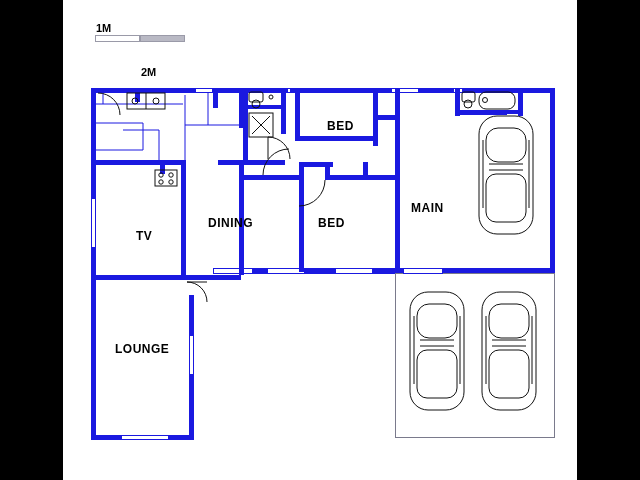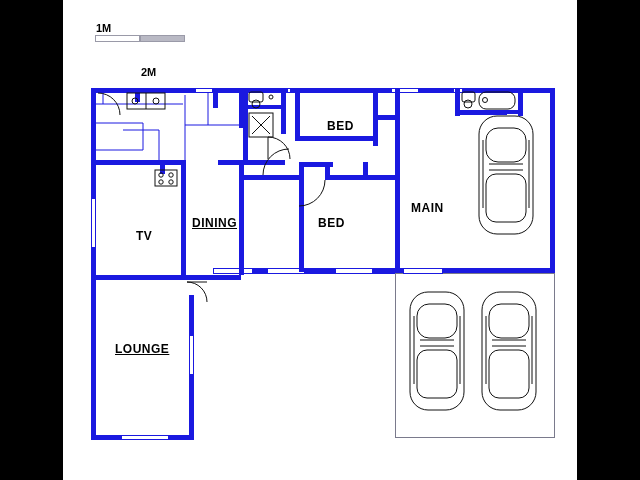--- a/index.html
+++ b/index.html
@@ -146,23 +146,23 @@
         <path d="M262 180 A26 26 0 0 1 236 206" stroke="#111"></path>
         <path d="M124 282 A20 20 0 0 1 144 302"></path>
         <line x1="124" y1="282" x2="144" y2="282"></line>
         <path d="M35 93 A22 22 0 0 1 57 115"></path>
       </g>
     </svg>
 
     <div class="lbl" style="left:264px;top:119px;">BED</div>
     <div class="lbl" style="left:348px;top:201px;">MAIN</div>
     <div class="lbl" style="left:255px;top:216px;">BED</div>
-    <div class="lbl" style="left:129px;top:216px;text-decoration:underline;">DINING</div>
+    <div class="lbl" style="left:145px;top:216px;">DINING</div>
     <div class="lbl" style="left:73px;top:229px;">TV</div>
-    <div class="lbl" style="left:52px;top:342px;text-decoration:underline;">LOUNGE</div>
+    <div class="lbl" style="left:52px;top:342px;">LOUNGE</div>
 
     <svg style="left:412px;top:112px;width:64px;height:128px;">
       <g fill="#ffffff" stroke="#111111" stroke-width="1">
         <rect x="4" y="4" width="54" height="118" rx="18"></rect>
         <rect x="11" y="16" width="40" height="34" rx="12"></rect>
         <rect x="11" y="62" width="40" height="48" rx="10"></rect>
         <path d="M14 52 L48 52"></path>
         <path d="M14 58 L48 58"></path>
         <path d="M8 28 L8 96 M54 28 L54 96"></path>
       </g>

